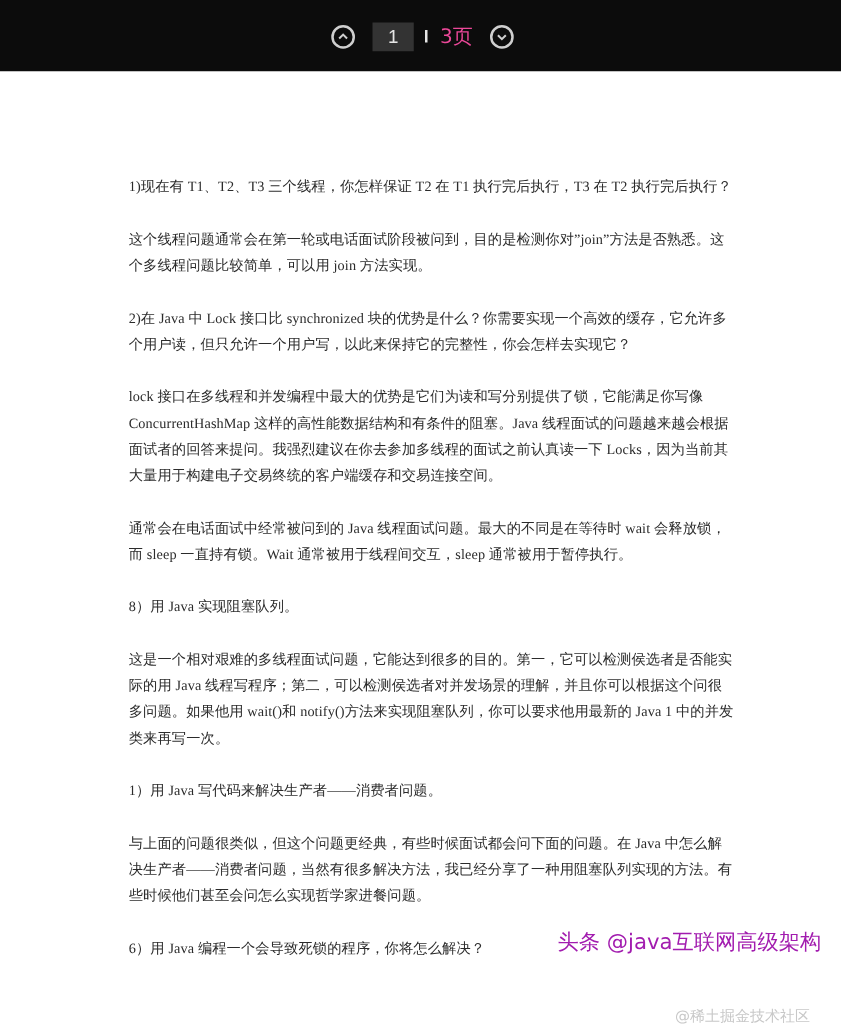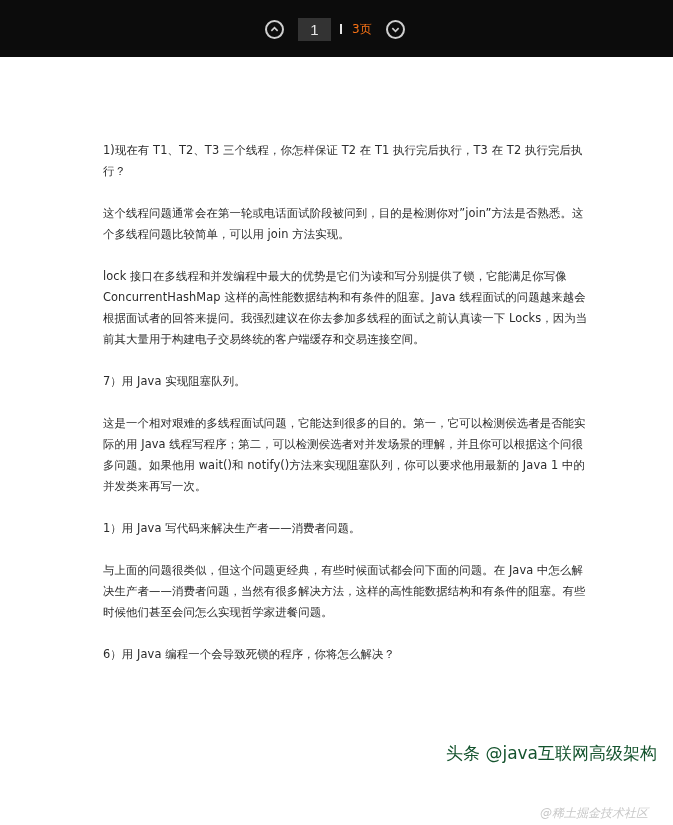--- a/index.html
+++ b/index.html
@@ -28,36 +28,36 @@
     margin-left: 14px; width: 33px; height: 23px;
     background: #333333; color: #e6e6e6;
     font-size: 15px; text-align: center; line-height: 23px;
     border: none; outline: none; padding: 0;
     font-family: "Liberation Sans", sans-serif;
   }
   .sep {
     margin-left: 9px; width: 2px; height: 10px; background: #e6e6e6;
   }
   .total {
-    margin-left: 10px; color: #f97316; font-size: 12px; margin-right: 14px;
+    margin-left: 10px; color: #ec4899; font-size: 16px; margin-right: 14px;
   }
   .content {
     position: absolute; left: 103px; top: 140px; width: 485px;
     color: #2b2b2b; font-size: 11.4px; line-height: 21px;
     letter-spacing: 0.1px;
   }
-  .content p { margin: 0 0 21px 0; }
+  .content p { margin: 0 0 21px 0; font-family: Liberation Serif, serif; }
   .watermark1 {
     position: absolute; left: 446px; top: 742px;
-    font-size: 17px; color: #14532d; white-space: nowrap;
+    font-size: 17px; color: #a21caf; white-space: nowrap;
     text-shadow: 0 0 2px #ffffff, 0 0 2px #ffffff;
   }
   .watermark2 {
     position: absolute; left: 540px; top: 805px;
-    font-size: 12px; color: #c8c8c8; white-space: nowrap; font-style: italic;
+    font-size: 12px; color: #c8c8c8; white-space: nowrap;
   }
 </style>
 </head>
 <body>
 
 <div class="topbar">
   <div class="pager">
     <div class="circle-btn">
       <svg viewBox="0 0 10 10">
         <polyline points="1.5,6.5 5,3 8.5,6.5" fill="none" stroke="#cfcfcf" stroke-width="1.8"></polyline>
@@ -70,23 +70,25 @@
       <svg viewBox="0 0 10 10">
         <polyline points="1.5,3.5 5,7 8.5,3.5" fill="none" stroke="#cfcfcf" stroke-width="1.8"></polyline>
       </svg>
     </div>
   </div>
 </div>
 
 <div class="content">
   <p>1)现在有 T1、T2、T3 三个线程，你怎样保证 T2 在 T1 执行完后执行，T3 在 T2 执行完后执行？</p>
   <p>这个线程问题通常会在第一轮或电话面试阶段被问到，目的是检测你对”join”方法是否熟悉。这个多线程问题比较简单，可以用 join 方法实现。</p>
+  <p>2)在 Java 中 Lock 接口比 synchronized 块的优势是什么？你需要实现一个高效的缓存，它允许多个用户读，但只允许一个用户写，以此来保持它的完整性，你会怎样去实现它？</p>
   <p>lock 接口在多线程和并发编程中最大的优势是它们为读和写分别提供了锁，它能满足你写像 ConcurrentHashMap 这样的高性能数据结构和有条件的阻塞。Java 线程面试的问题越来越会根据面试者的回答来提问。我强烈建议在你去参加多线程的面试之前认真读一下 Locks，因为当前其大量用于构建电子交易终统的客户端缓存和交易连接空间。</p>
-  <p>7）用 Java 实现阻塞队列。</p>
+  <p>通常会在电话面试中经常被问到的 Java 线程面试问题。最大的不同是在等待时 wait 会释放锁，而 sleep 一直持有锁。Wait 通常被用于线程间交互，sleep 通常被用于暂停执行。</p>
+  <p>8）用 Java 实现阻塞队列。</p>
   <p>这是一个相对艰难的多线程面试问题，它能达到很多的目的。第一，它可以检测侯选者是否能实际的用 Java 线程写程序；第二，可以检测侯选者对并发场景的理解，并且你可以根据这个问很多问题。如果他用 wait()和 notify()方法来实现阻塞队列，你可以要求他用最新的 Java 1 中的并发类来再写一次。</p>
   <p>1）用 Java 写代码来解决生产者——消费者问题。</p>
-  <p>与上面的问题很类似，但这个问题更经典，有些时候面试都会问下面的问题。在 Java 中怎么解决生产者——消费者问题，当然有很多解决方法，这样的高性能数据结构和有条件的阻塞。有些时候他们甚至会问怎么实现哲学家进餐问题。</p>
+  <p>与上面的问题很类似，但这个问题更经典，有些时候面试都会问下面的问题。在 Java 中怎么解决生产者——消费者问题，当然有很多解决方法，我已经分享了一种用阻塞队列实现的方法。有些时候他们甚至会问怎么实现哲学家进餐问题。</p>
   <p>6）用 Java 编程一个会导致死锁的程序，你将怎么解决？</p>
 
 </div>
 
 <div class="watermark1">头条 @java互联网高级架构</div>
 <div class="watermark2">@稀土掘金技术社区</div>
 
 </body></html>

